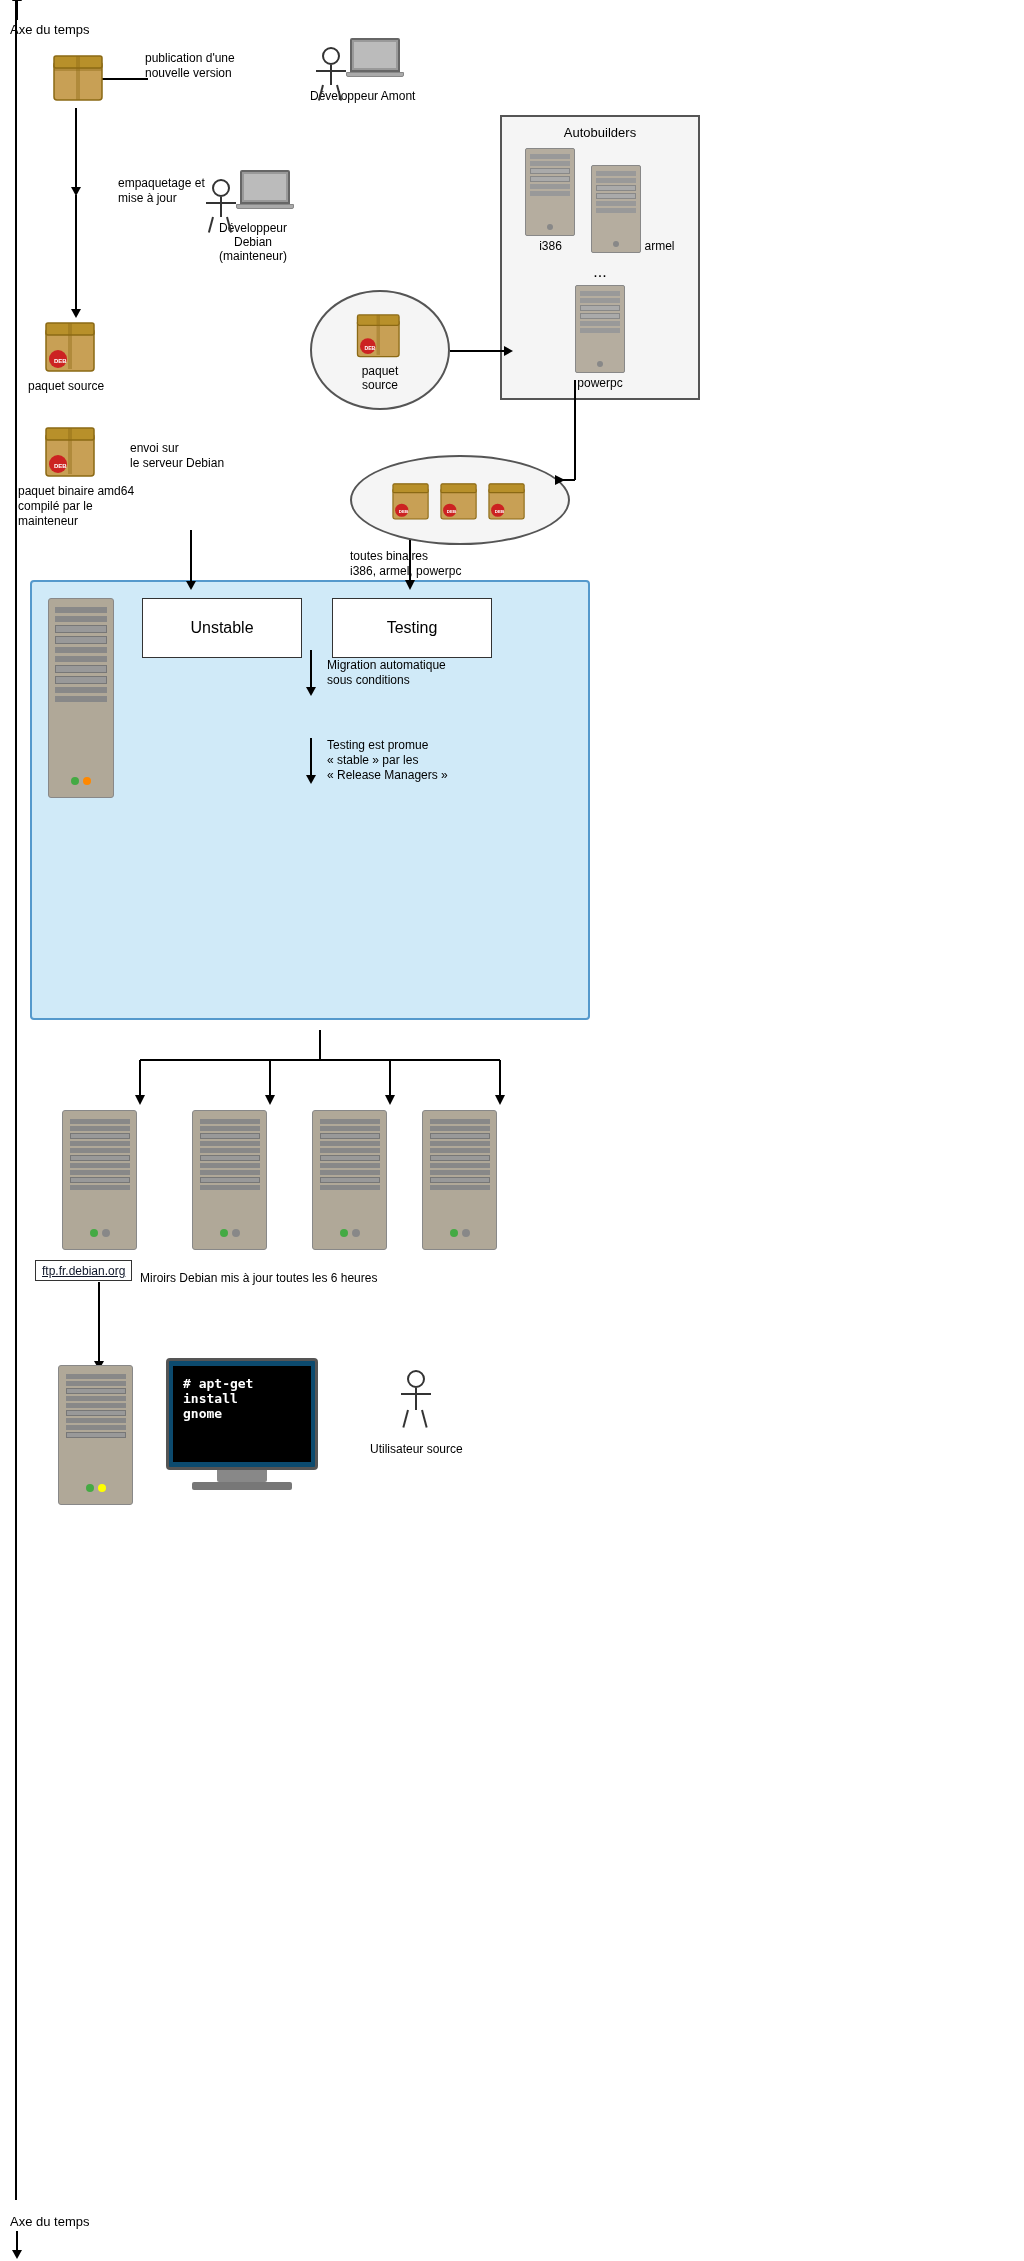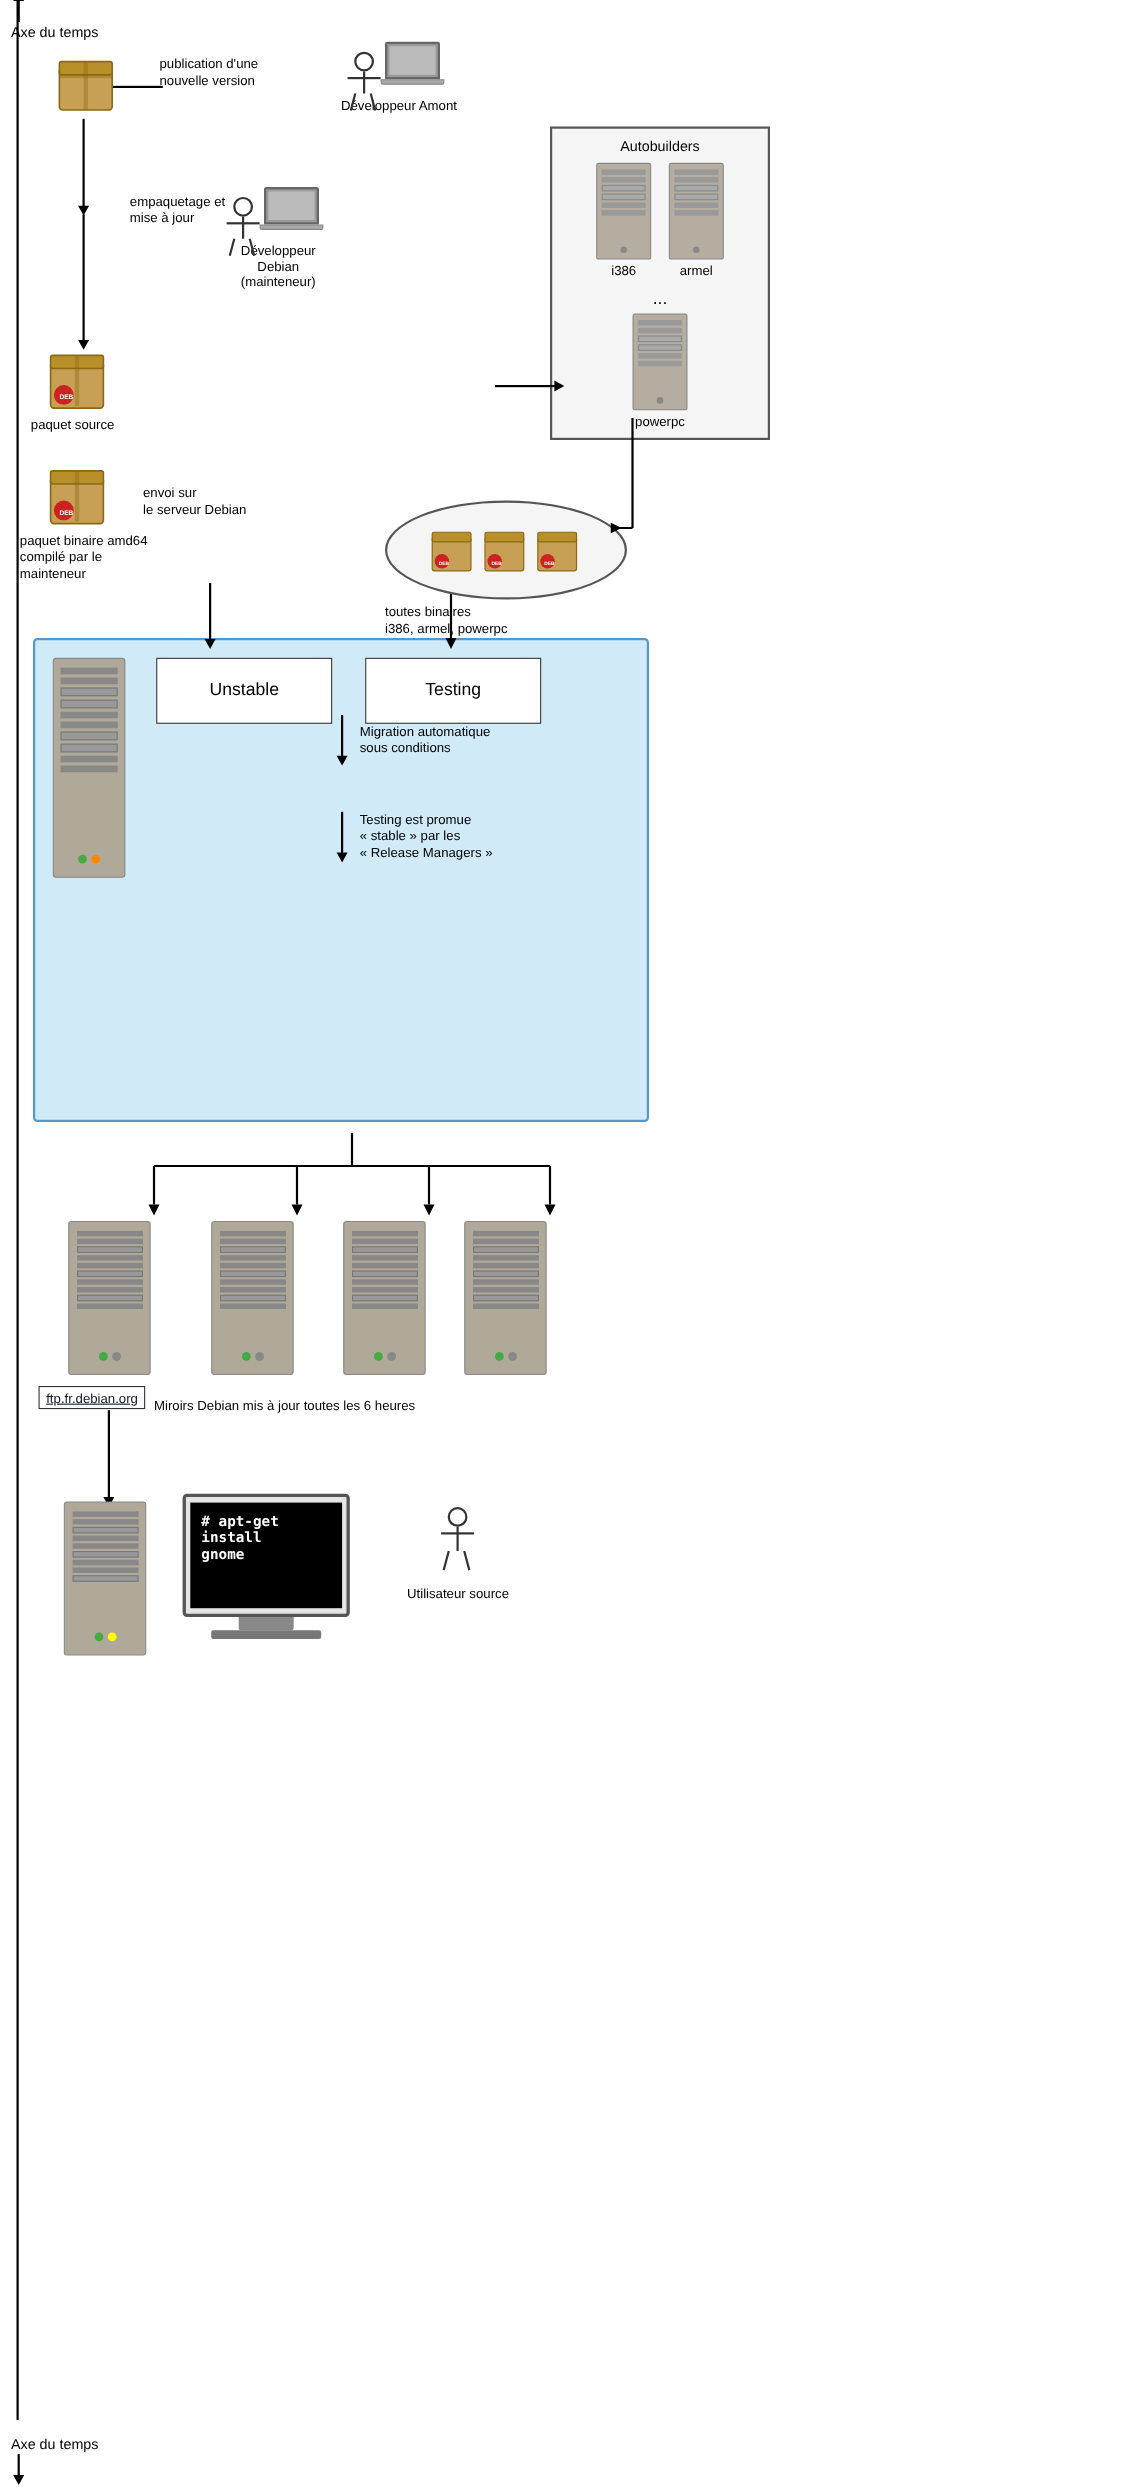--- a/index.html
+++ b/index.html
@@ -89,21 +89,21 @@
           <div style="width:40px; height:6px; background:#aaa; border:1px solid #888;"></div>
           <div style="width:40px; height:5px; background:#999;"></div>
           <div style="width:40px; height:5px; background:#999;"></div>
           <div style="display:flex; gap:3px; margin-top:auto;">
             <div style="width:6px; height:6px; background:#888; border-radius:50%;"></div>
           </div>
         </div>
         <span style="font-size:12px;">i386</span>
       </div>
 
-      <div style="display:flex; flex-direction:column; align-items:center; gap:3px;">
+      <div style="display:flex; flex-direction:row; align-items:flex-end; gap:3px;">
         <div style="width:50px; height:88px; background:#b5ad9f; border:1px solid #888; border-radius:2px; display:flex; flex-direction:column; align-items:center; padding:5px 3px; gap:2px;">
           <div style="width:40px; height:5px; background:#999;"></div>
           <div style="width:40px; height:5px; background:#999;"></div>
           <div style="width:40px; height:6px; background:#aaa; border:1px solid #888;"></div>
           <div style="width:40px; height:6px; background:#aaa; border:1px solid #888;"></div>
           <div style="width:40px; height:5px; background:#999;"></div>
           <div style="width:40px; height:5px; background:#999;"></div>
           <div style="display:flex; gap:3px; margin-top:auto;">
             <div style="width:6px; height:6px; background:#888; border-radius:50%;"></div>
           </div>
@@ -194,20 +194,31 @@
     <span style="font-size:12px; text-align:center; white-space:pre-line;">paquet binaire amd64
 compilé par le
 mainteneur</span>
   </div>
 
   <div style="position:absolute; left:130px; top:440px;">
     <span style="font-size:12px; white-space:pre-line;">envoi sur
 le serveur Debian</span>
   </div>
 
+  <div style="position:absolute; left:310px; top:290px; width:140px; height:120px; border-radius:50%; border:2px solid #555; background:#f5f5f5; display:flex; flex-direction:column; align-items:center; justify-content:center; gap:4px;">
+    <svg width="52" height="52" viewBox="0 0 60 60">
+      <rect x="4" y="14" width="48" height="42" rx="3" fill="#c8a055" stroke="#8b6914" stroke-width="1.5"></rect>
+      <rect x="4" y="8" width="48" height="12" rx="2" fill="#b8902a" stroke="#8b6914" stroke-width="1.5"></rect>
+      <rect x="26" y="8" width="4" height="46" fill="#8b6914" opacity="0.4"></rect>
+      <circle cx="16" cy="44" r="9" fill="#cc2222"></circle>
+      <text x="12" y="48" font-size="6" fill="#fff" font-weight="bold">DEB</text>
+    </svg>
+    <span style="font-size:12px; text-align:center; white-space:pre-line;">paquet
+source</span>
+  </div>
 
   <div style="position:absolute; left:450px; top:350px; width:55px; height:2px; background:#000;">
     <div style="position:absolute; right:-8px; top:-4px; border-top:5px solid transparent; border-bottom:5px solid transparent; border-left:9px solid #000;"></div>
   </div>
 
   <div style="position:absolute; left:350px; top:455px; width:220px; height:90px; border-radius:50%; border:2px solid #555; background:#f5f5f5; display:flex; flex-direction:row; align-items:center; justify-content:center; gap:4px; padding:0 8px;">
     <svg width="44" height="44" viewBox="0 0 60 60">
       <rect x="4" y="14" width="48" height="42" rx="3" fill="#c8a055" stroke="#8b6914" stroke-width="1.5"></rect>
       <rect x="4" y="8" width="48" height="12" rx="2" fill="#b8902a" stroke="#8b6914" stroke-width="1.5"></rect>
       <circle cx="16" cy="44" r="9" fill="#cc2222"></circle>
@@ -418,21 +429,21 @@
       <div style="width:60px; height:5px; background:#888;"></div>
       <div style="width:60px; height:6px; background:#999; border:1px solid #777;"></div>
       <div style="display:flex; gap:4px; margin-top:auto; margin-bottom:4px;">
         <div style="width:8px; height:8px; background:#4a4; border-radius:50%;"></div>
         <div style="width:8px; height:8px; background:#ff0; border-radius:50%;"></div>
       </div>
     </div>
   </div>
 
   <div style="position:absolute; left:166px; top:1358px;">
-    <div style="width:152px; height:112px; background:#e5e5e5; border:3px solid #555; border-radius:4px; display:flex; align-items:center; justify-content:center;">
+    <div style="width:152px; height:112px; background:#0c4a6e; border:3px solid #555; border-radius:4px; display:flex; align-items:center; justify-content:center;">
       <div style="width:138px; height:96px; background:#000; padding:10px; font-family:monospace; font-size:13px; color:#fff; font-weight:bold; white-space:pre-line;"># apt-get install
 gnome</div>
     </div>
     <div style="width:50px; height:12px; background:#888; margin:0 auto; border-radius:0 0 2px 2px;"></div>
     <div style="width:100px; height:8px; background:#777; margin:0 auto; border-radius:2px;"></div>
   </div>
 
   <div style="position:absolute; left:370px; top:1370px; display:flex; flex-direction:column; align-items:center; gap:4px;">
     <div style="display:flex; flex-direction:column; align-items:center;">
       <div style="width:18px; height:18px; border:2px solid #333; border-radius:50%; background:#fff;"></div>

